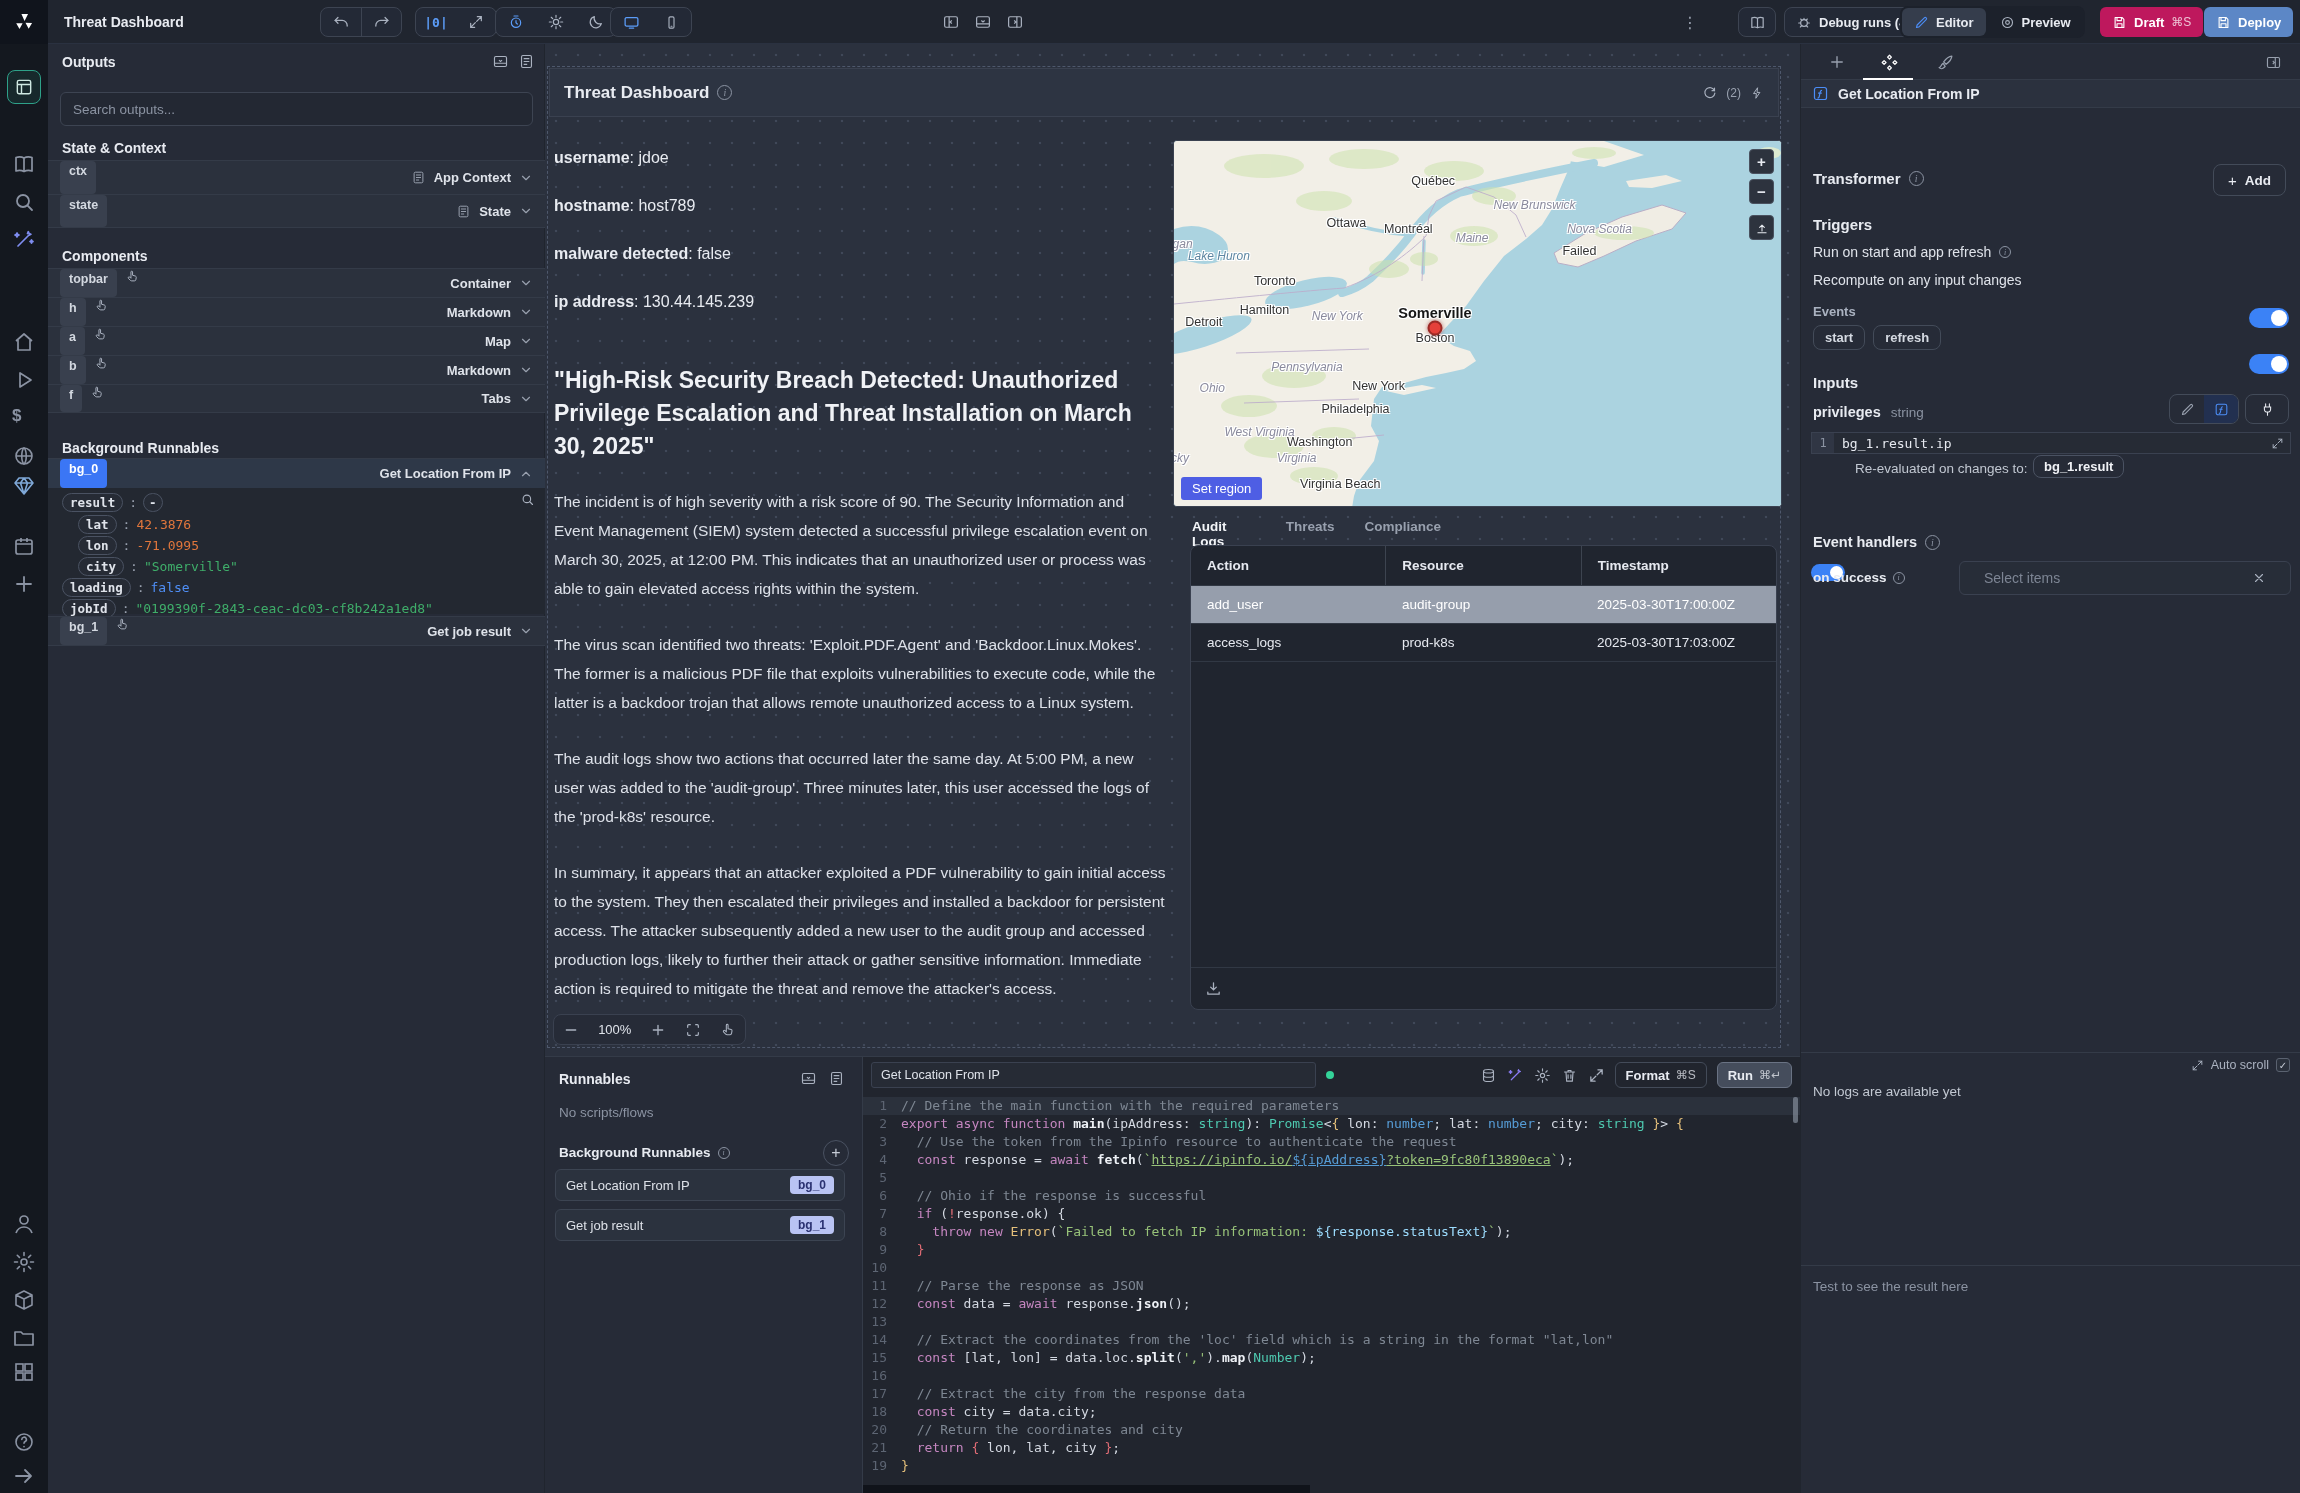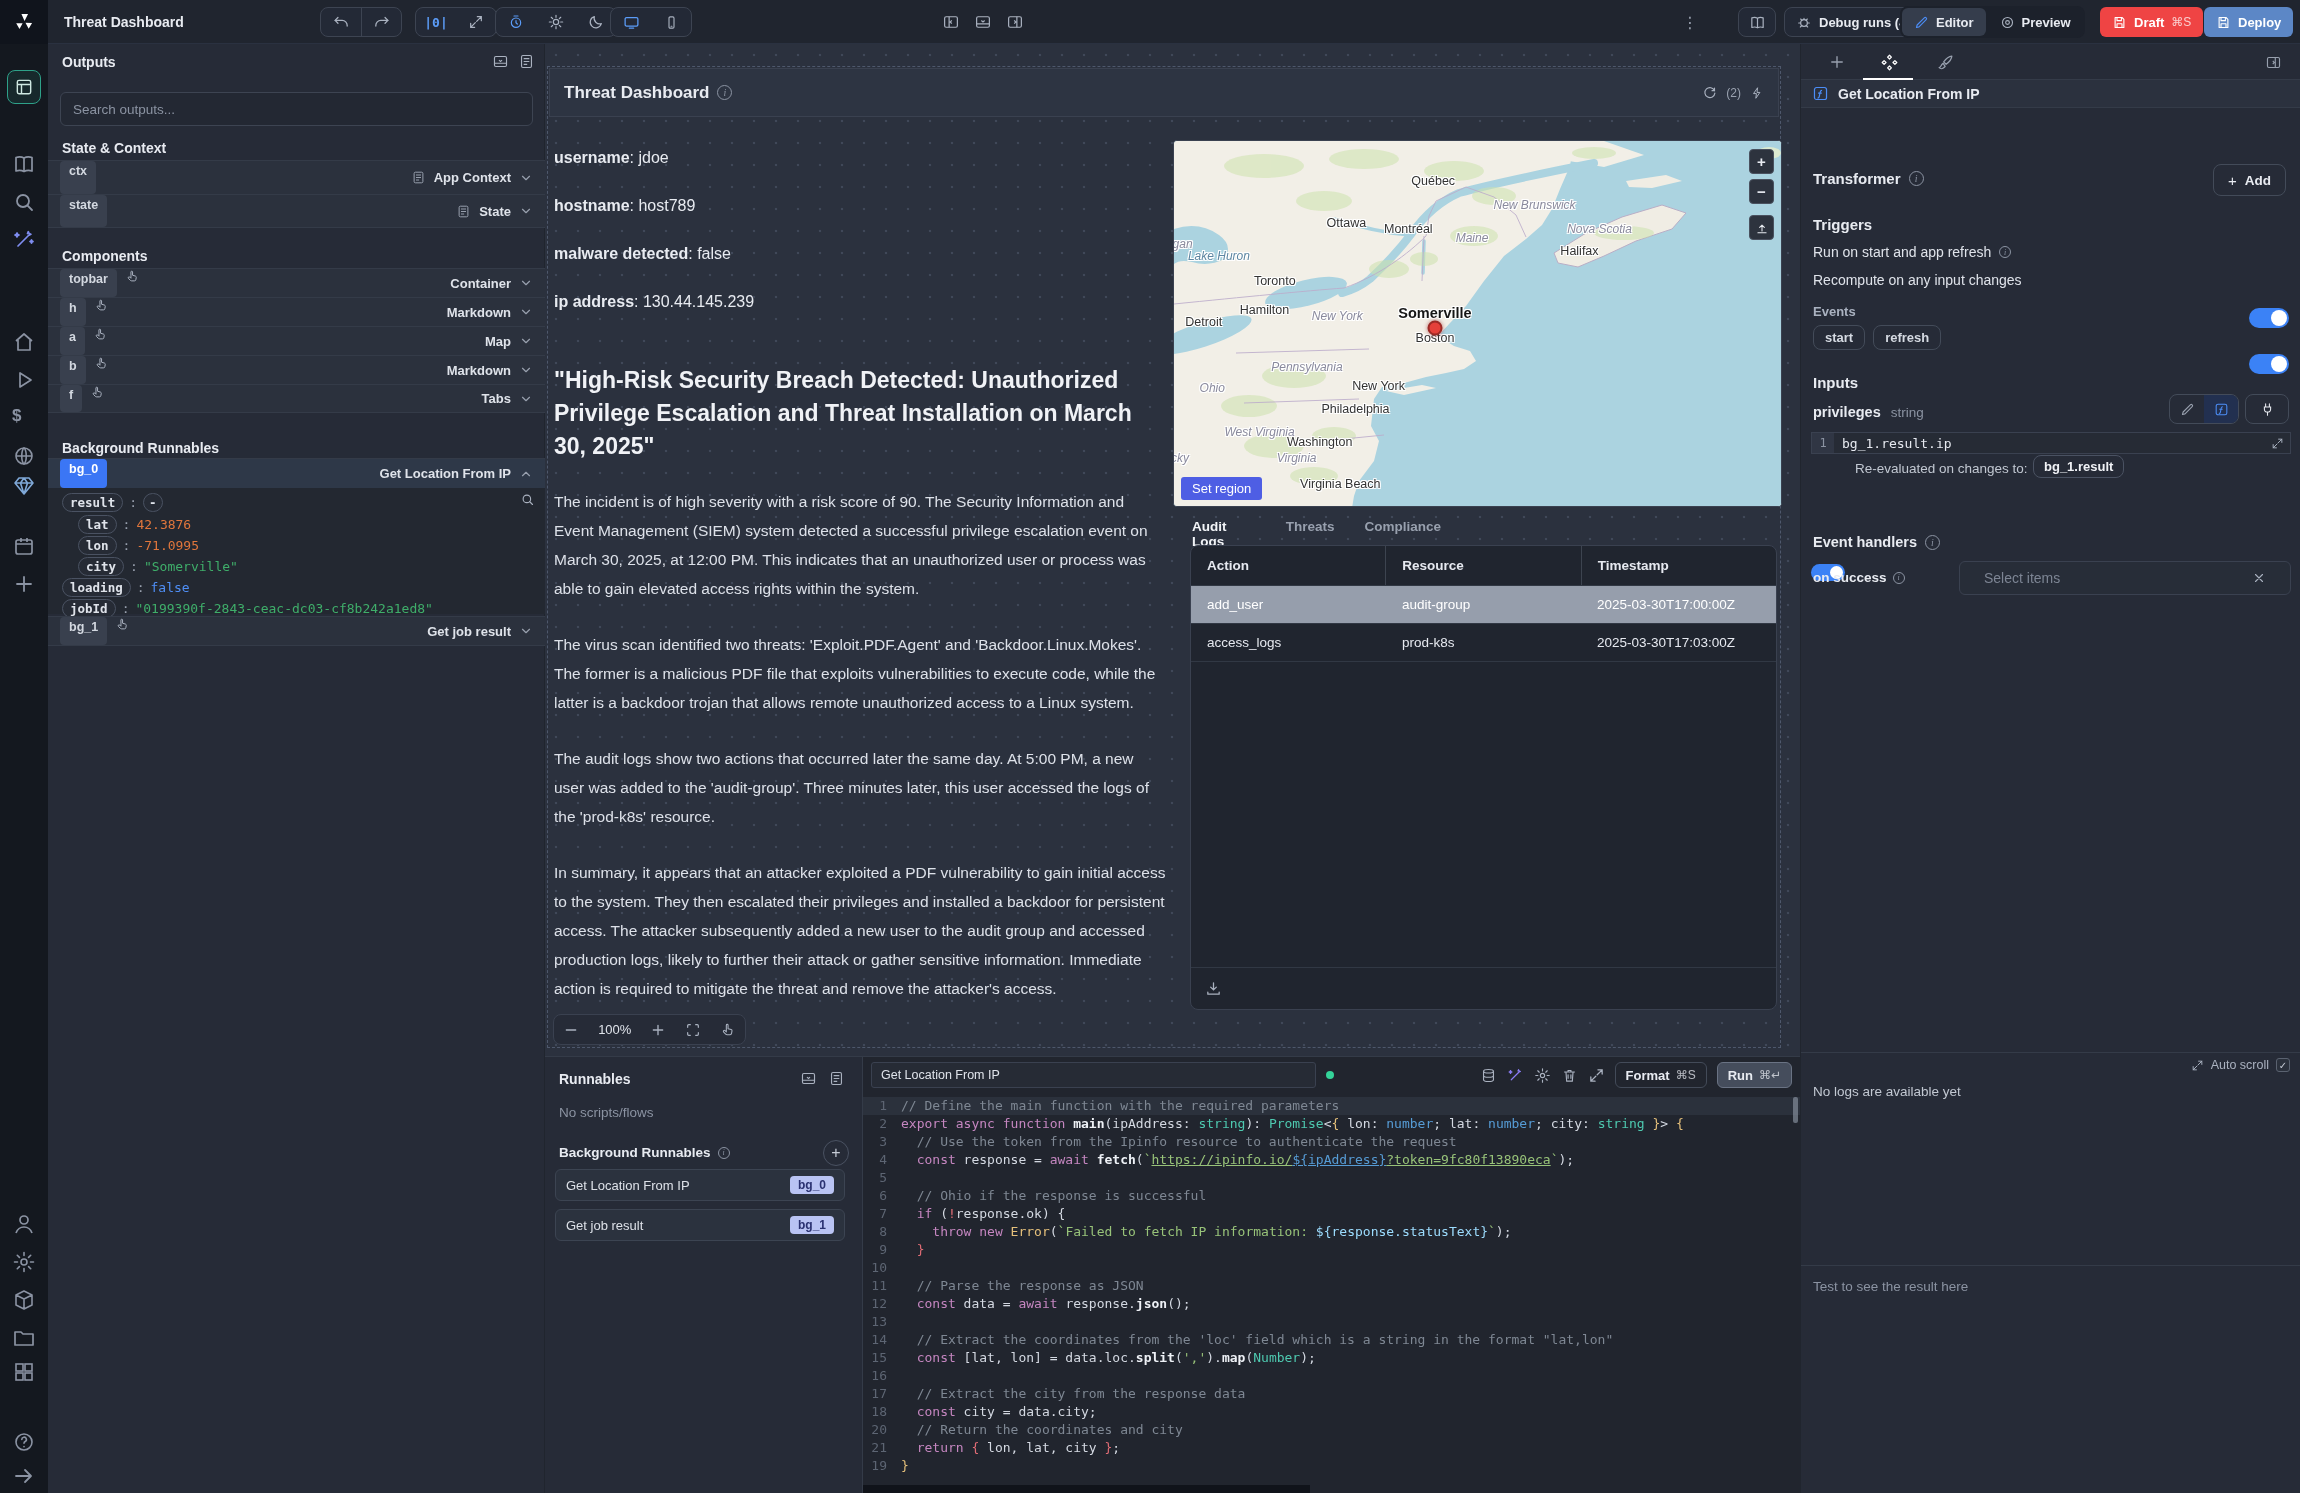--- a/index.html
+++ b/index.html
@@ -282,21 +282,21 @@
     <div class="opt">
       <span class="ic" style="width:15px;height:15px">
           <svg viewBox="0 0 24 24" fill="none" stroke="currentColor" stroke-width="1.8">
             <circle cx="12" cy="12" r="8"></circle>
             <circle cx="12" cy="12" r="3"></circle>
           </svg>
         </span>
       <span>Preview</span>
     </div>
   </div>
-  <div class="abs cta" style="left:2100px;top:7px;background:#ef4444">
+  <div class="abs cta" style="left:2100px;top:7px;background:#be185d">
     <span class="ic" style="width:15px;height:15px;color:#fff">
         <svg viewBox="0 0 24 24" fill="none" stroke="currentColor" stroke-width="1.8" stroke-linejoin="round">
           <path d="M5 4h11l3 3v13H5z"></path>
           <path d="M8 4v5h7V4M8 14h8v6H8z"></path>
         </svg>
       </span>
     <span>Draft</span>
       <span class="kbd">⌘S</span>
   </div>
   <div class="abs cta" style="left:2204px;top:7px;background:#5c87c6">
@@ -706,21 +706,21 @@
         <path d="M150,300 L210,294"></path>
       </g>
     </svg>
     <div id="map-labels">
         <div class="map-label city" style="left: 42.7%; top: 10.9%;">Québec</div>
         <div class="map-label area" style="left: 59.4%; top: 17.4%;">New Brunswick</div>
         <div class="map-label city" style="left: 28.4%; top: 22.6%;">Ottawa</div>
         <div class="map-label city" style="left: 38.6%; top: 24.2%;">Montréal</div>
         <div class="map-label area" style="left: 49.1%; top: 26.7%;">Maine</div>
         <div class="map-label area" style="left: 70.1%; top: 24%;">Nova Scotia</div>
-        <div class="map-label city" style="left: 66.8%; top: 30%;">Halifax</div>
+        <div class="map-label city" style="left: 66.8%; top: 30%;">Failed</div>
         <div class="map-label water" style="left: 7.4%; top: 31.6%;">Lake Huron</div>
         <div class="map-label city" style="left: 16.6%; top: 38.4%;">Toronto</div>
         <div class="map-label city" style="left: 14.9%; top: 46.3%;">Hamilton</div>
         <div class="map-label area" style="left: 26.9%; top: 47.9%;">New York</div>
         <div class="map-label city-bold" style="left: 43%; top: 47.1%;">Somerville</div>
         <div class="map-label city" style="left: 43%; top: 53.9%;">Boston</div>
         <div class="map-label city" style="left: 4.9%; top: 49.6%;">Detroit</div>
         <div class="map-label area" style="left: 21.9%; top: 61.9%;">Pennsylvania</div>
         <div class="map-label area" style="left: 6.3%; top: 67.8%;">Ohio</div>
         <div class="map-label city" style="left: 33.7%; top: 67.1%;">New York</div>

